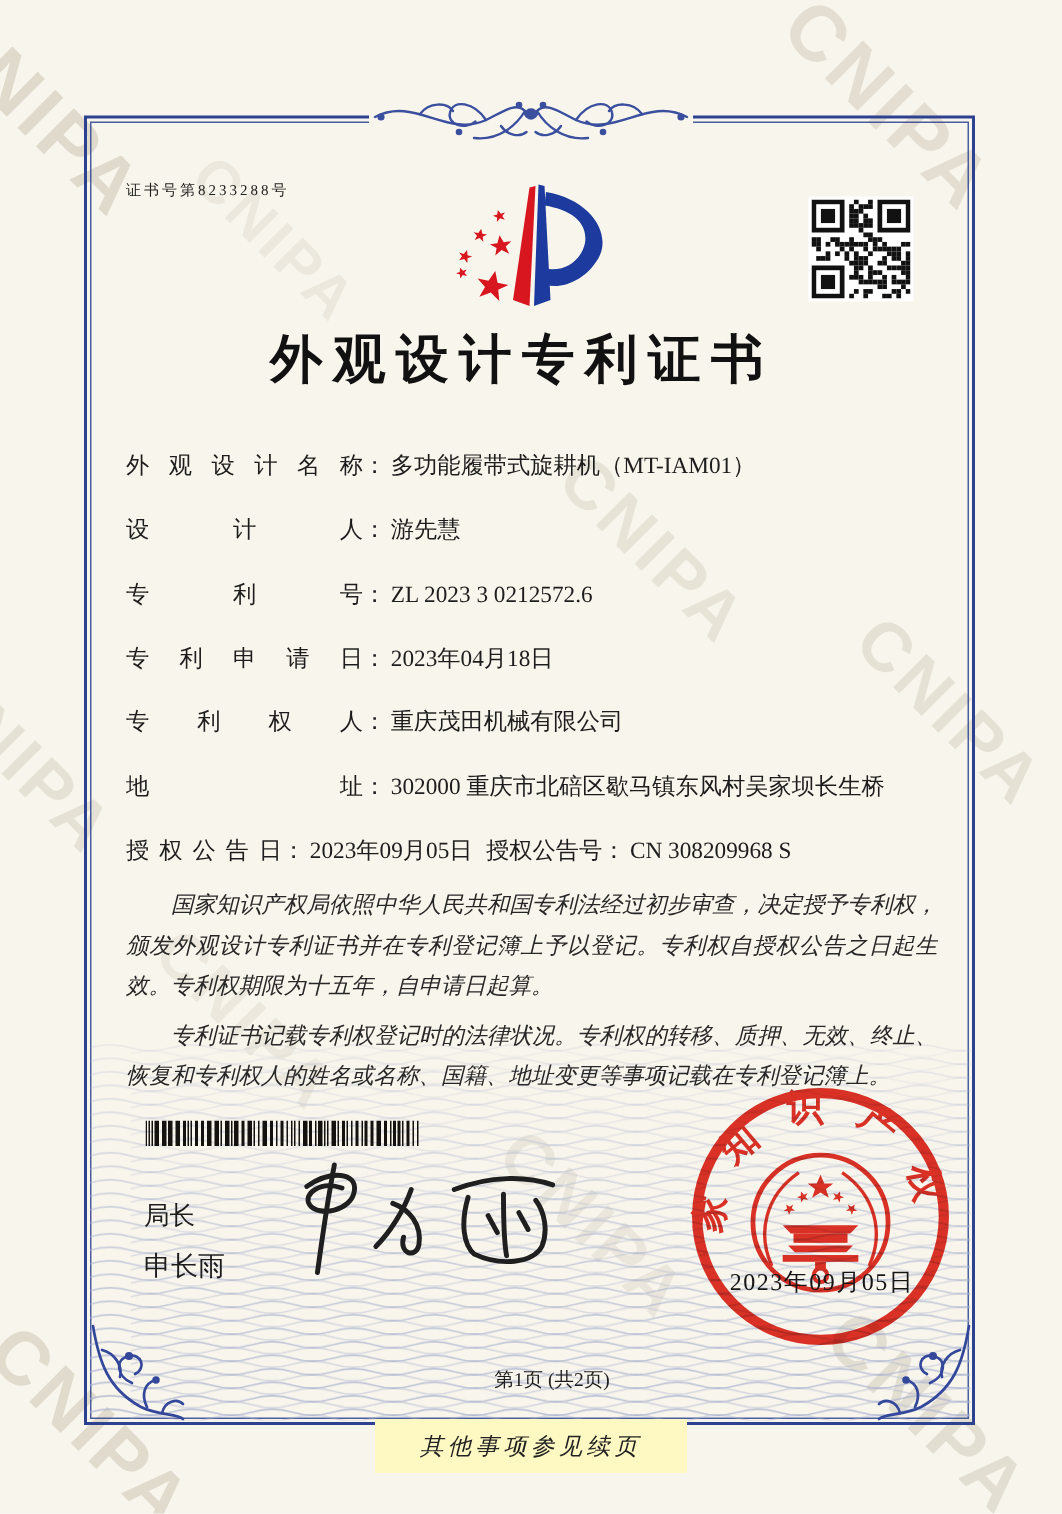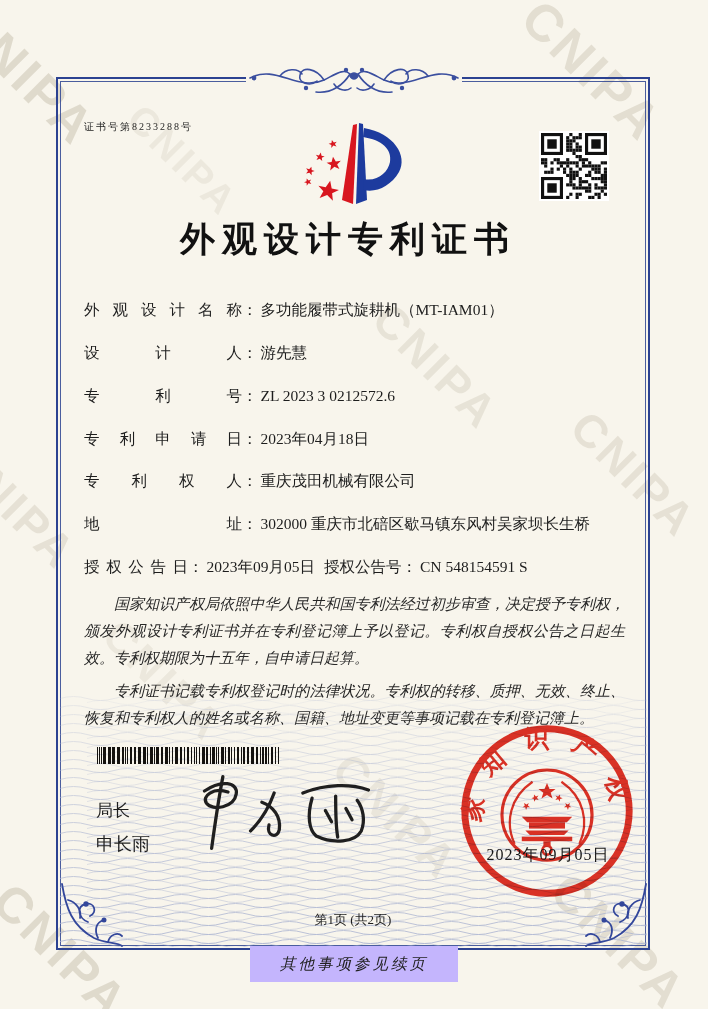--- a/index.html
+++ b/index.html
@@ -48,24 +48,24 @@
   .paras{position:absolute;left:84px;top:591px;width:541px;z-index:2;
     font-size:15px;line-height:27px;font-style:italic;color:#272727;text-align:justify;}
   .paras p{margin:0 0 6px 0;text-indent:2em;}
   
   .barcode{position:absolute;left:97px;top:747px;width:187px;height:17px;z-index:2;}
   .signer-title{position:absolute;left:96px;top:799px;font-family:Liberation Serif, serif;font-size:17px;z-index:2;}
   .signer-name{position:absolute;left:96px;top:832px;font-family:"Liberation Sans","DejaVu Sans",sans-serif;font-size:18px;z-index:2;}
   .signature{position:absolute;left:186px;top:768px;width:205px;height:88px;z-index:2;}
   .seal{position:absolute;left:454px;top:718px;width:186px;height:186px;z-index:3;mix-blend-mode:multiply;opacity:.95;}
   .seal-date{position:absolute;left:458px;top:845px;width:180px;text-align:center;font-size:16px;letter-spacing:1px;color:#161616;z-index:4;}
-  .page-foot{position:absolute;left:56px;top:911px;width:594px;text-align:center;font-size:13px;z-index:2;}
+  .page-foot{position:absolute;left:56px;top:911px;width:594px;text-align:center;font-size:13px;z-index:2;padding-left:15px;}
   .cont-note{
     position:absolute;left:50%;top:946px;transform:translateX(-50%);
-    background:#c4b5fd;padding:8px 30px 7px;font-size:15.5px;font-style:italic;
+    background:#fef9c3;padding:8px 30px 7px;font-size:15.5px;font-style:italic;
     letter-spacing:3px;z-index:4;color:#222;
   }
 </style>
 </head>
 <body>
 
 <svg width="0" height="0" style="position:absolute">
   <defs>
     <path id="star" d="M0,-10 L2.94,-3.09 L10,-3.09 L4.28,1.18 L6.47,8.09 L0,3.82 L-6.47,8.09 L-4.28,1.18 L-10,-3.09 L-2.94,-3.09 Z"></path>
   </defs>
@@ -321,21 +321,21 @@
 <div class="row" style="top:429px">
   <span class="lbl">专利申请日</span><span>：</span><span class="val">2023年04月18日</span>
 </div>
 <div class="row" style="top:471px">
   <span class="lbl">专利权人</span><span>：</span><span class="val">重庆茂田机械有限公司</span>
 </div>
 <div class="row" style="top:514px">
   <span class="lbl">地址</span><span>：</span><span class="val">302000 重庆市北碚区歇马镇东风村吴家坝长生桥</span>
 </div>
 <div class="row" style="top:557px">
-  <span class="lbl-s">授权公告日</span><span>：</span><span class="val">2023年09月05日</span><span class="lbl-n g2">授权公告号</span><span>：</span><span class="val">CN 548154591 S</span>
+  <span class="lbl-s">授权公告日</span><span>：</span><span class="val">2023年09月05日</span><span class="lbl-n g2">授权公告号</span><span>：</span><span class="val">CN 308209968 S</span>
 </div>
 
 <div class="paras">
   <p>国家知识产权局依照中华人民共和国专利法经过初步审查，决定授予专利权，颁发外观设计专利证书并在专利登记簿上予以登记。专利权自授权公告之日起生效。专利权期限为十五年，自申请日起算。</p>
   <p>专利证书记载专利权登记时的法律状况。专利权的转移、质押、无效、终止、恢复和专利权人的姓名或名称、国籍、地址变更等事项记载在专利登记簿上。</p>
 </div>
 
 <svg class="barcode" id="barcode" viewBox="0 0 187 17" preserveAspectRatio="none">
     <rect x="0" y="0" width="1" height="17" fill="#14120f"></rect>
     <rect x="2" y="0" width="1" height="17" fill="#14120f"></rect>

